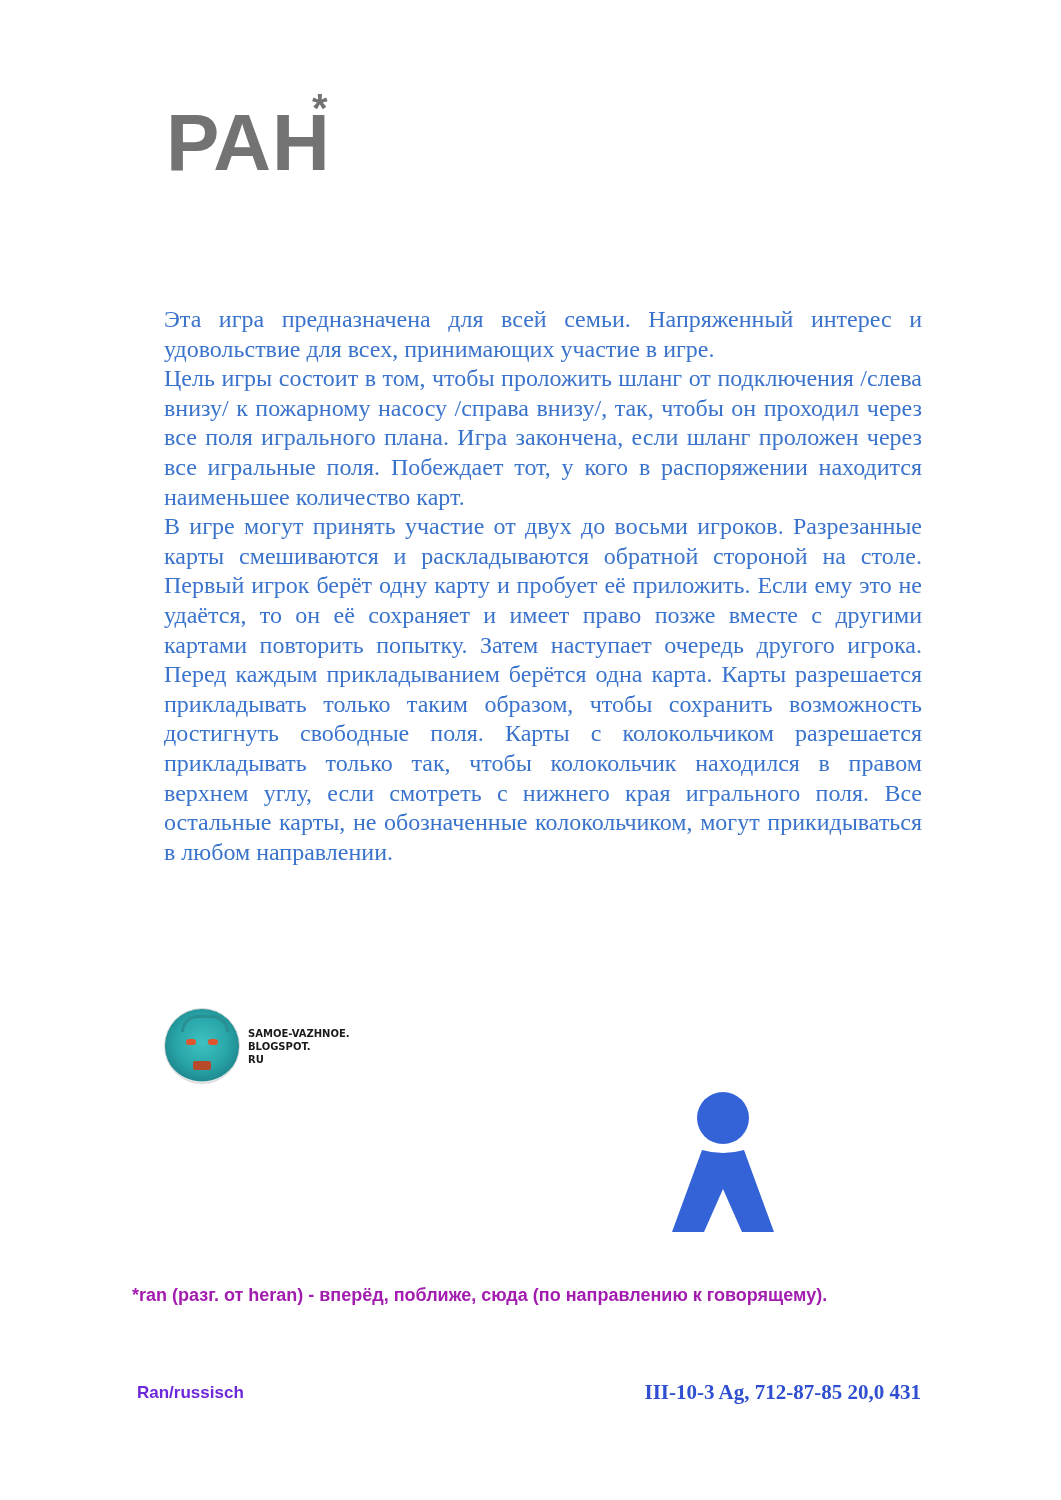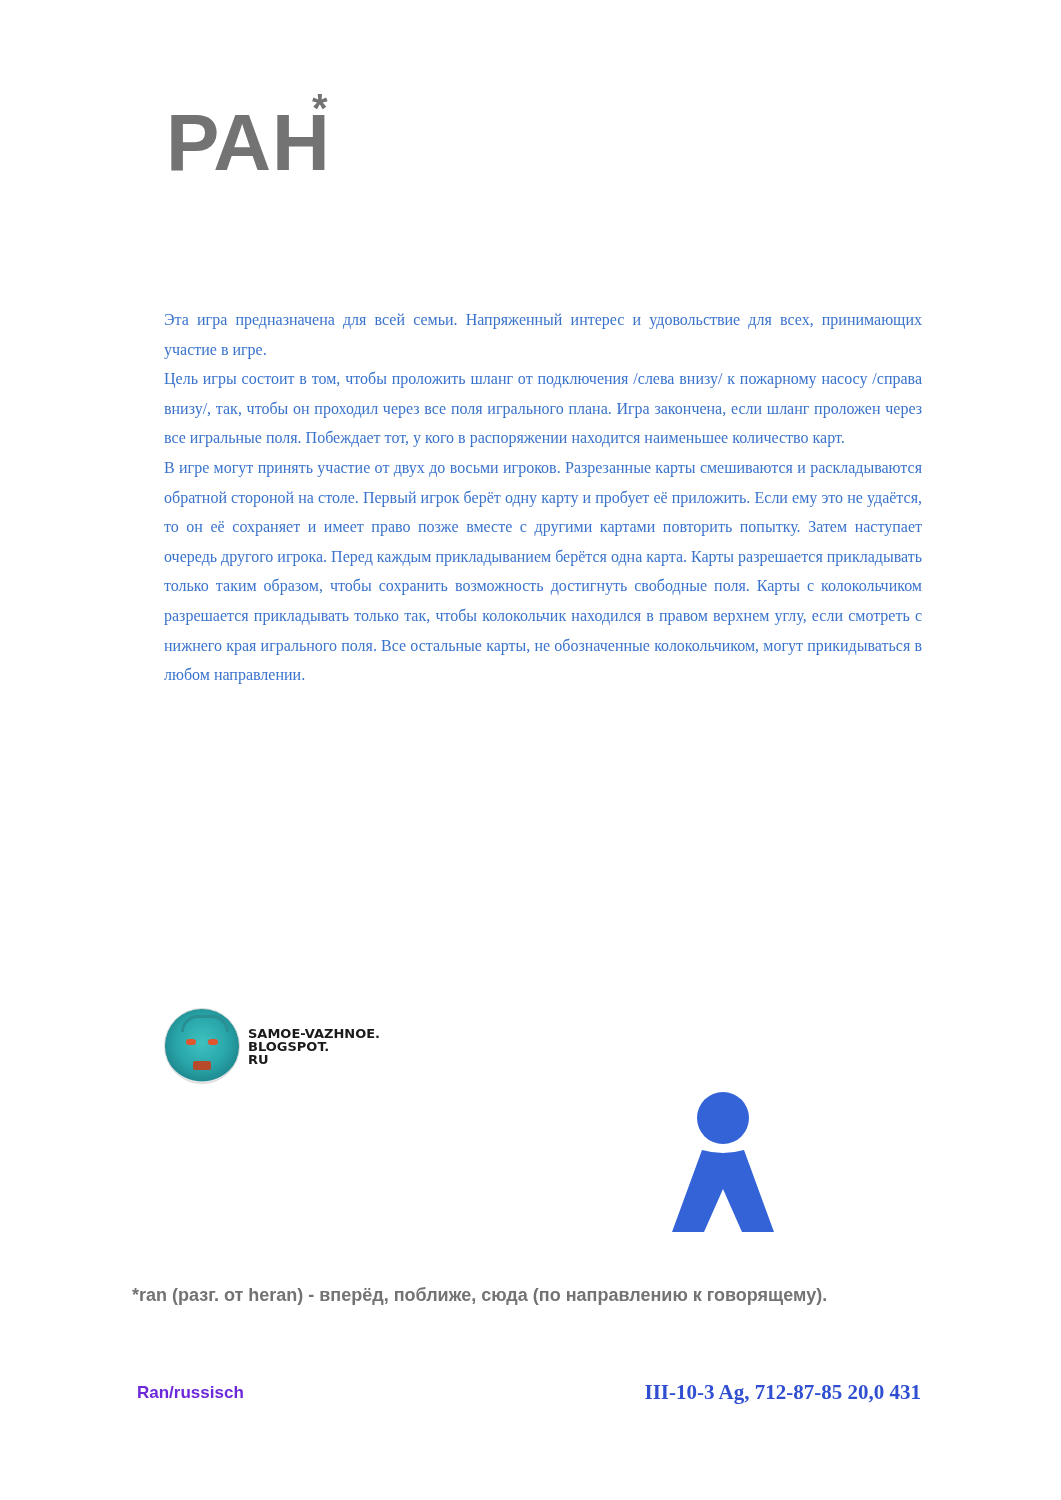--- a/index.html
+++ b/index.html
@@ -7,21 +7,21 @@
   .title {
     position: absolute; left: 166px; top: 98px;
     font-family: "Liberation Sans", sans-serif; font-weight: bold;
     font-size: 80px; line-height: 90px; color: #737373; letter-spacing: 1px;
   }
   .title .star {
     position: absolute; left: 146px; top: -10px; font-size: 40px; line-height: 40px;
   }
   .body-text {
     position: absolute; left: 164px; top: 305px; width: 758px;
-    font-family: "Liberation Serif", serif; font-size: 16px; line-height: 29.6px;
+    font-family: "Liberation Serif", serif; font-size: 24px; line-height: 29.6px;
     color: #3a73cc; text-align: justify;
   }
   .body-text p { margin: 0; }
   .badge {
     position: absolute; left: 164px; top: 1008px; display: flex; align-items: center;
   }
   .badge .avatar {
     width: 74px; height: 74px; border-radius: 50%; overflow: hidden;
     background: radial-gradient(circle at 50% 45%, #3fc1c0 0%, #29a7aa 45%, #1f8c92 70%, #e8e8e8 72%, #f2f2f2 100%);
     position: relative; border: 1px solid #d8d8d8;
@@ -31,27 +31,27 @@
   }
   .badge .avatar .eye-l { left: 21px; } .badge .avatar .eye-r { left: 43px; }
   .badge .avatar .mouth {
     position: absolute; left: 28px; top: 52px; width: 18px; height: 9px; background: #b84a2c; border-radius: 2px;
   }
   .badge .avatar .antenna {
     position: absolute; left: 16px; top: 6px; width: 42px; height: 14px; border: 3px solid #2a8f93; border-bottom: none; border-radius: 20px 20px 0 0;
   }
   .badge .badge-text {
     margin-left: 8px; font-family: "DejaVu Sans", sans-serif; font-weight: bold;
-    font-size: 13px; line-height: 13px; color: #1a1a1a;
+    font-size: 10px; line-height: 13px; color: #1a1a1a;
   }
   .logo { position: absolute; left: 672px; top: 1092px; width: 102px; height: 140px; }
   .footnote {
     position: absolute; left: 132px; top: 1285px; width: 800px;
     font-family: "Liberation Sans", sans-serif; font-weight: bold; font-size: 18px;
-    color: #737373; white-space: nowrap;
+    color: #a21caf; white-space: nowrap;
   }
   .foot-left {
     position: absolute; left: 137px; top: 1383px;
     font-family: "Liberation Sans", sans-serif; font-weight: bold; font-size: 17px; color: #6d28d9;
   }
   .foot-right {
     position: absolute; right: 140px; top: 1380px;
     font-family: "Liberation Serif", serif; font-weight: bold; font-size: 21px; color: #2f4fd0;
     white-space: nowrap;
     margin-left: 24px;

